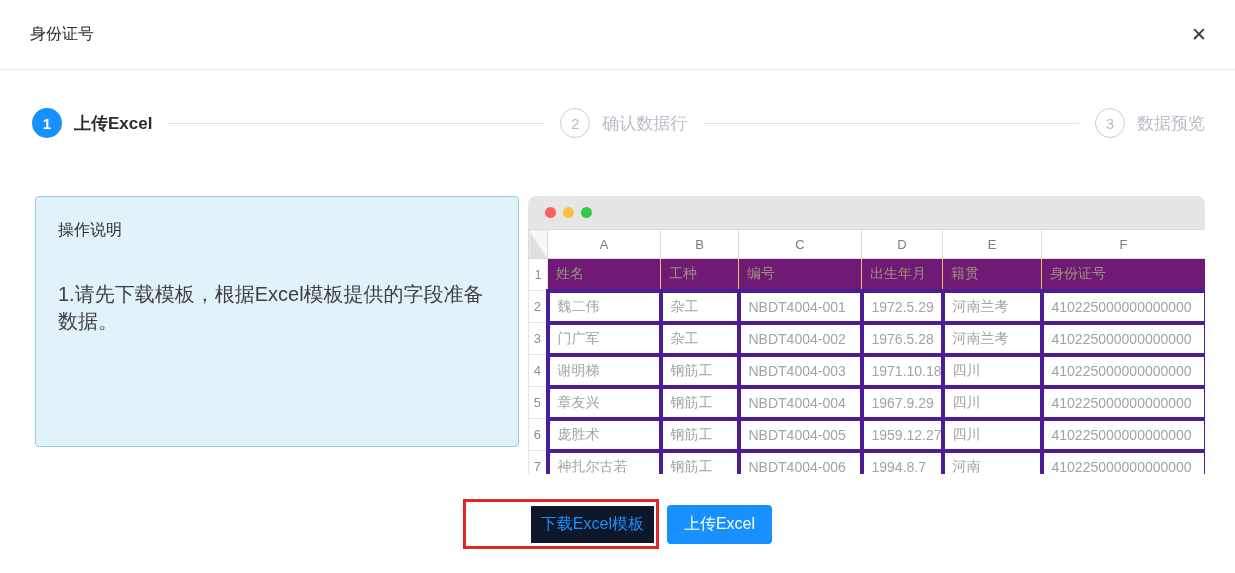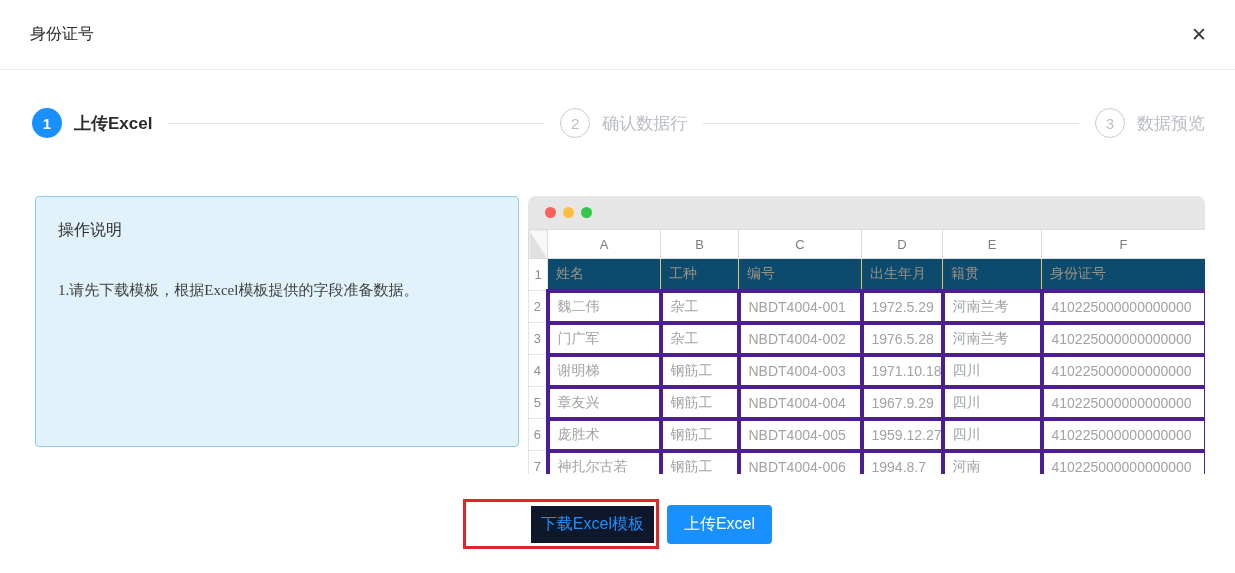--- a/index.html
+++ b/index.html
@@ -45,24 +45,23 @@
 
   
   .content { display: flex; margin: 58px 30px 0 35px; gap: 9px; }
 
   .instructions-panel {
     width: 484px; height: 251px; flex: none;
     background: #e2f2fb;
     border: 1px solid #8fcbee;
     border-radius: 4px;
     padding: 23px 22px;
-    font-family: Liberation Serif, serif;
   }
   .instructions-heading { font-size: 16px; color: #2e2e2e; margin: 0 0 40px 0; font-weight: normal; }
-  .instruction-item { font-size: 15px; color: #3f3f3f; margin: 0 0 28px 0; }
+  .instruction-item { font-size: 20px; color: #3f3f3f; margin: 0 0 28px 0; }
 
   .excel-preview {
     flex: 1; height: 278px; overflow: hidden;
     border-radius: 7px 7px 0 0;
   }
   .excel-titlebar {
     height: 33px; background: #e6e6e6;
     border-radius: 7px 7px 0 0;
     display: flex; align-items: center; padding-left: 17px; gap: 7px;
   }
@@ -78,21 +77,21 @@
     color: #7d7d7d; font-size: 13px; text-align: center; background: #fff;
   }
   .letters-row td.corner {
     background: linear-gradient(to top right, #e0e0e0 48%, #f8f8f8 50%);
   }
   .rownum {
     height: 32px; border: 1px solid #e5e5e5;
     color: #8f8f8f; font-size: 13px; text-align: center; background: #fff;
   }
   .field-row td.hcell {
-    height: 32px; background: #0c4a6e;
+    height: 32px; background: #701a75;
     border: 1px solid #e2c36c;
     color: #9a9180; font-size: 14px; padding-left: 8px;
   }
   .data-row td.cell {
     height: 32px; border: 4px solid #4c1d95;
     color: #a3a3a3; font-size: 14px; padding-left: 8px; background: #fff;
   }
 
   
   .footer {

